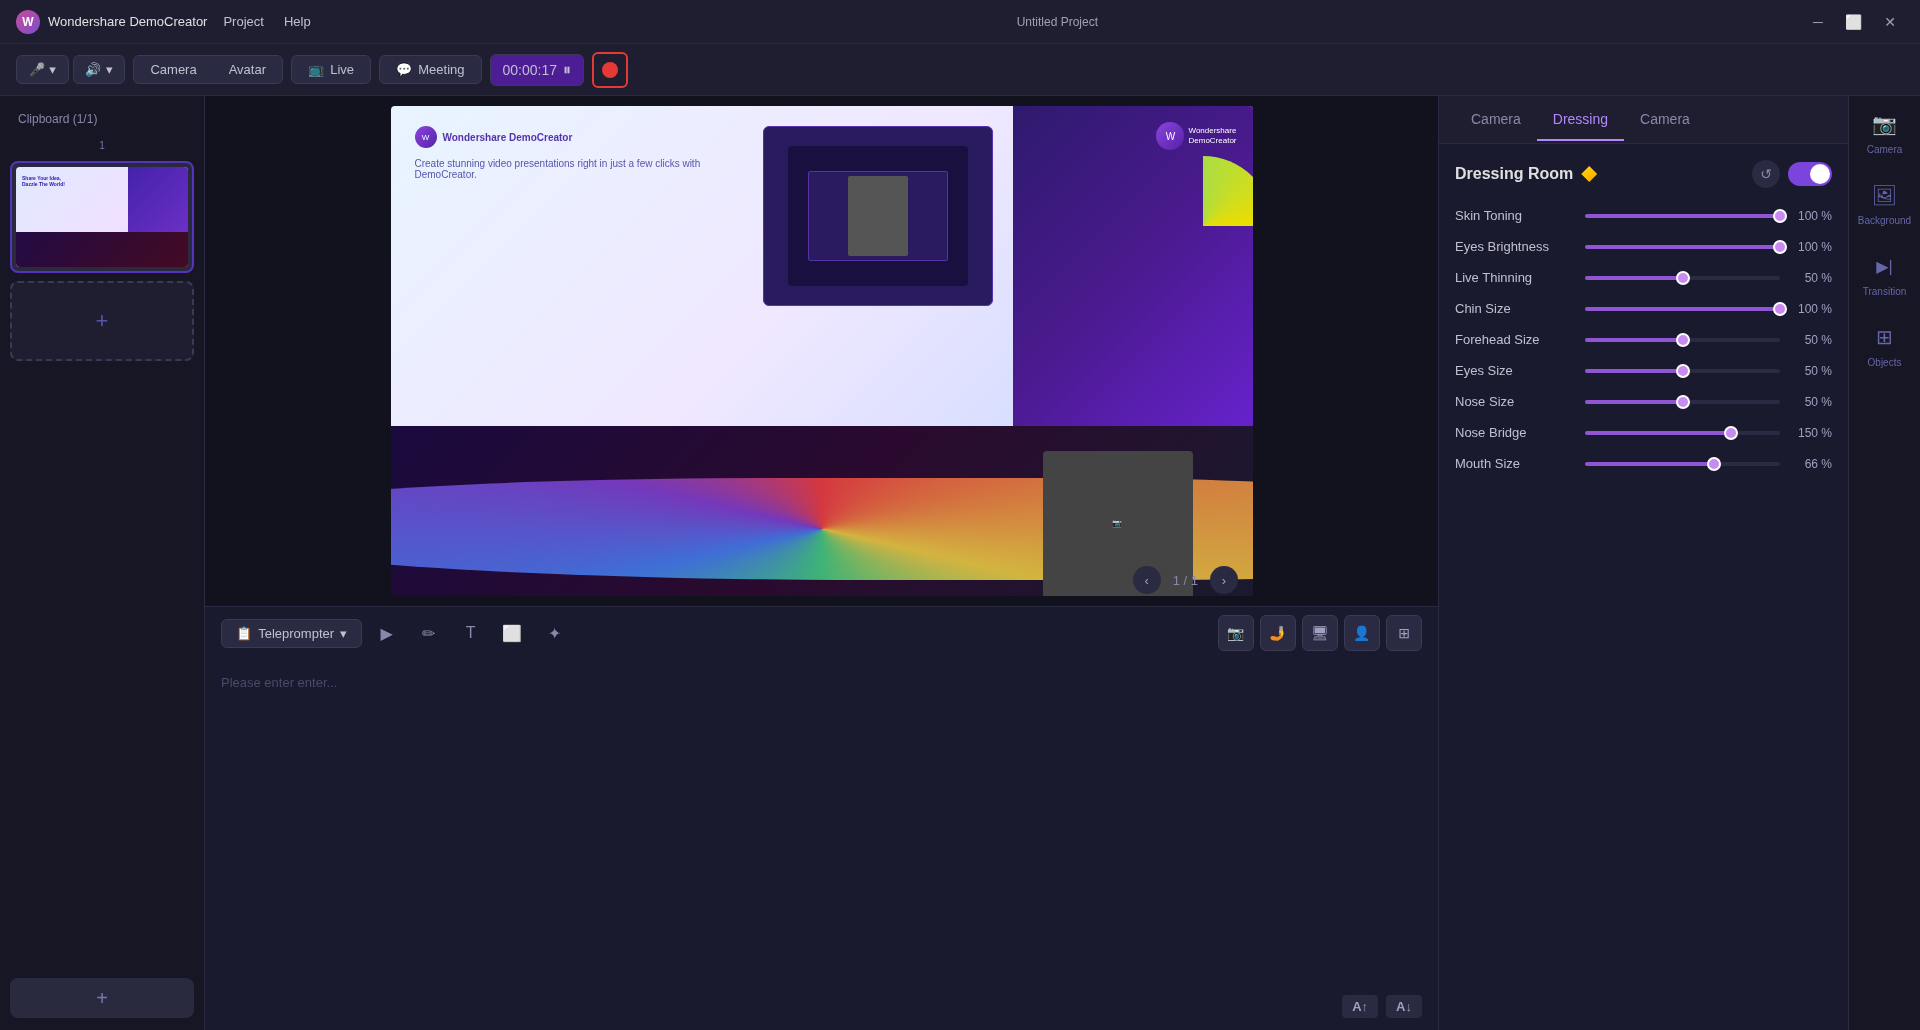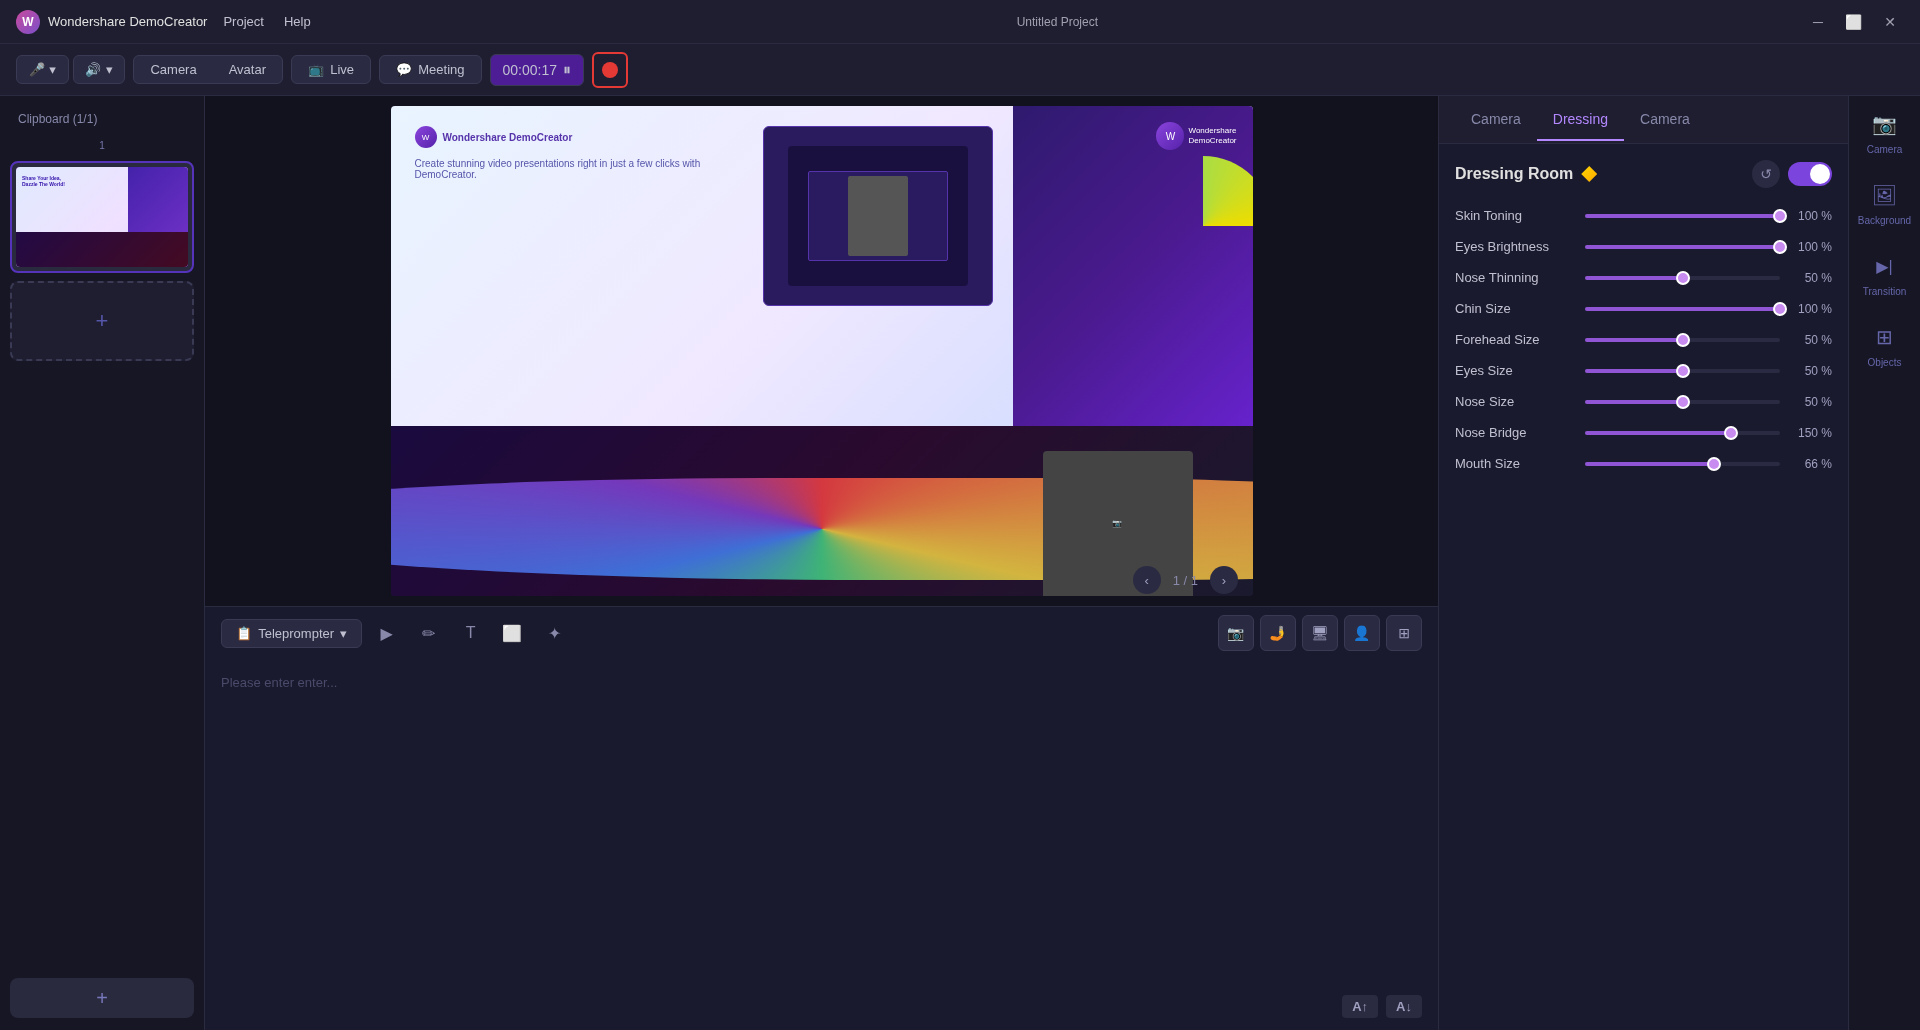--- a/index.html
+++ b/index.html
@@ -682,21 +682,21 @@
         <div class="slider-row">
           <div class="slider-label">Eyes Brightness</div>
           <div class="slider-track">
             <div class="slider-fill" style="width: 100%;"></div>
             <div class="slider-thumb" style="left: 100%;"></div>
           </div>
           <div class="slider-value">100 %</div>
         </div>
 
         <div class="slider-row">
-          <div class="slider-label">Nose Thinning</div>
+          <div class="slider-label">Live Thinning</div>
           <div class="slider-track">
             <div class="slider-fill" style="width: 50%;"></div>
             <div class="slider-thumb" style="left: 50%;"></div>
           </div>
           <div class="slider-value">50 %</div>
         </div>
 
         <div class="slider-row">
           <div class="slider-label">Chin Size</div>
           <div class="slider-track">

